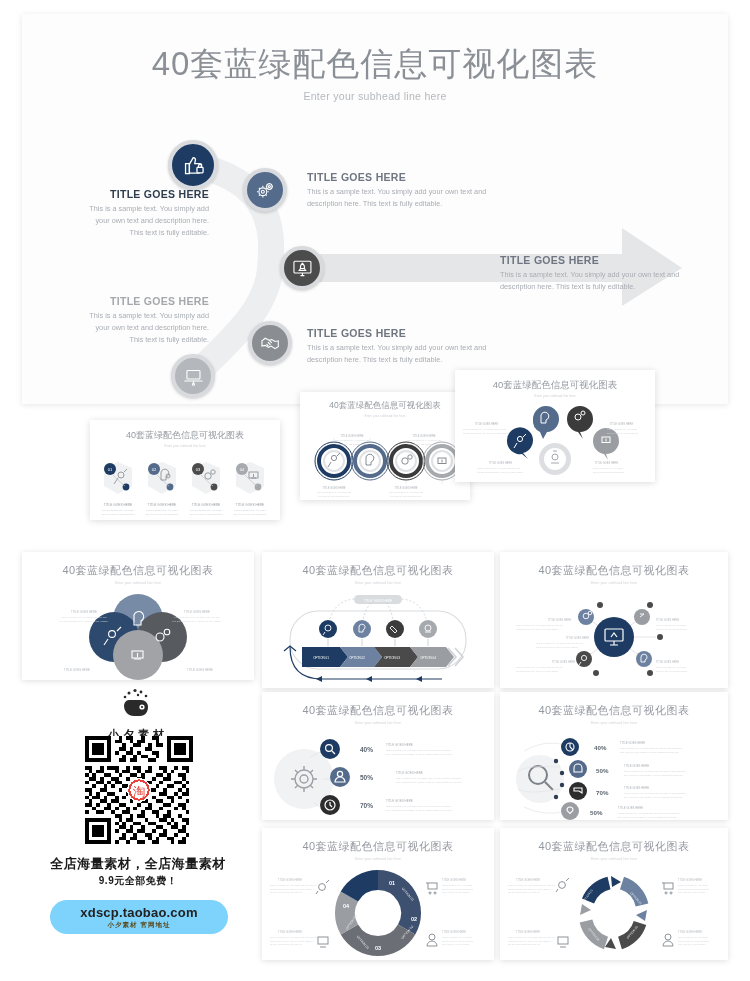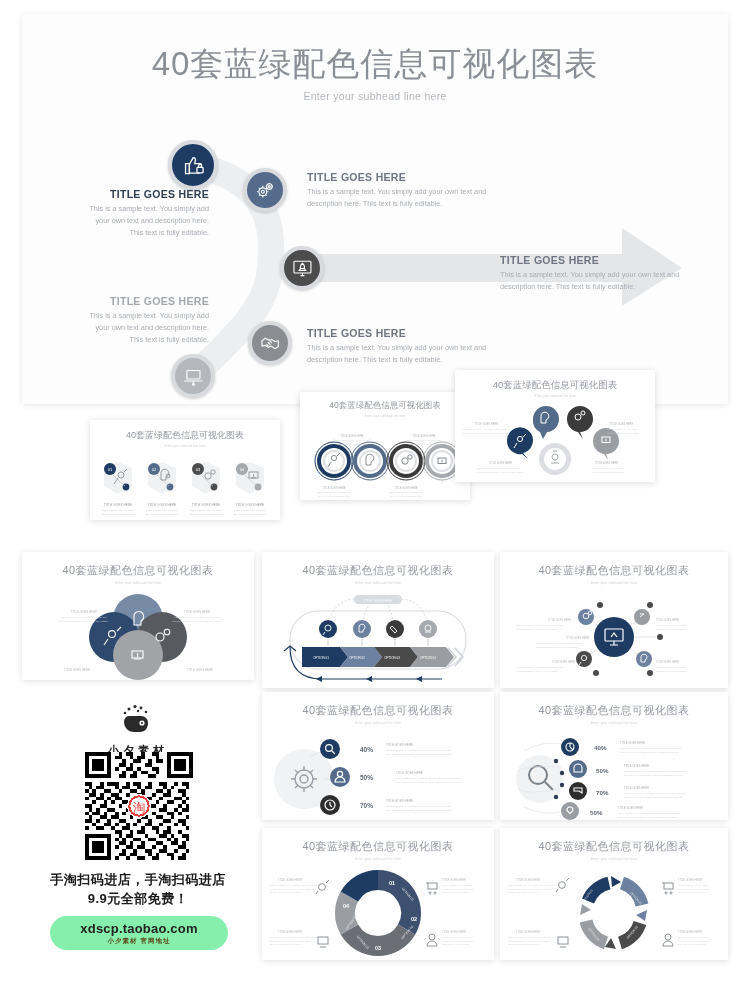--- a/index.html
+++ b/index.html
@@ -97,32 +97,32 @@
 
   .g1 { left: 22px;  top: 552px; width: 232px; height: 128px; }
   .g2 { left: 262px; top: 552px; width: 232px; height: 136px; }
   .g3 { left: 500px; top: 552px; width: 228px; height: 136px; }
   .g4 { left: 262px; top: 692px; width: 232px; height: 128px; }
   .g5 { left: 500px; top: 692px; width: 228px; height: 128px; }
   .g6 { left: 262px; top: 828px; width: 232px; height: 132px; }
   .g7 { left: 500px; top: 828px; width: 228px; height: 132px; }
 
   
-  .promo { position: absolute; left: 22px; top: 704px; width: 232px; height: 272px; }
+  .promo { position: absolute; left: 22px; top: 688px; width: 232px; height: 272px; }
   .logo-wrap { position: absolute; left: 0; top: 0; width: 232px; text-align: center; }
   .logo-cn { font-size: 11px; font-weight: 700; color: #242424; letter-spacing: 4px; margin-top: 1px; }
   .logo-en { font-size: 4px; color: #7a7a7a; letter-spacing: 1px; margin-top: 1px; }
   .qr { position: absolute; left: 63px; top: 48px; width: 108px; height: 108px; }
   .promo-l1 { position: absolute; left: 0; top: 167px; width: 232px; text-align: center;
     font-size: 13px; font-weight: 700; color: #1a1a1a; letter-spacing: .5px; }
   .promo-l2 { position: absolute; left: 0; top: 186px; width: 232px; text-align: center;
-    font-size: 13px; font-weight: 700; color: #1a1a1a; letter-spacing: .5px; }
+    font-size: 10px; font-weight: 700; color: #1a1a1a; letter-spacing: .5px; }
   .tb-btn {
     position: absolute; left: 28px; top: 212px; width: 178px; height: 34px;
-    background: #86efac; border-radius: 17px;
+    background: #7dd3fc; border-radius: 17px;
     display: flex; flex-direction: column; align-items: center; justify-content: center;
   }
   .tb-btn .u { font-size: 13px; font-weight: 700; color: #222; letter-spacing: .2px; }
   .tb-btn .s { font-size: 6.5px; font-weight: 700; color: #5a4a1c; margin-top: 1px; letter-spacing: 1px; }
 </style>
 </head>
 <body>
 
 <div id="root">
 
@@ -909,21 +909,21 @@
           <rect x="14" y="28" width="2" height="1"></rect>
           <rect x="18" y="28" width="2" height="1"></rect>
           <rect x="23" y="28" width="1" height="1"></rect>
           <rect x="25" y="28" width="2" height="1"></rect>
       </g>
       <circle cx="14.5" cy="14.5" r="3.2" fill="#fff"></circle>
       <circle cx="14.5" cy="14.5" r="2.6" fill="none" stroke="#e8433a" stroke-width=".5"></circle>
       <text x="14.5" y="16" font-size="3.4" fill="#e8433a" text-anchor="middle">淘</text>
     </svg>
 
-    <div class="promo-l1">手淘扫码进店，手淘扫码进店</div>
+    <div class="promo-l1">全店海量素材，全店海量素材</div>
     <div class="promo-l2">9.9元全部免费！</div>
 
     <div class="tb-btn">
       <div class="u">xdscp.taobao.com</div>
       <div class="s">小夕素材 官网地址</div>
     </div>
   </div>
 
 </div>
 

